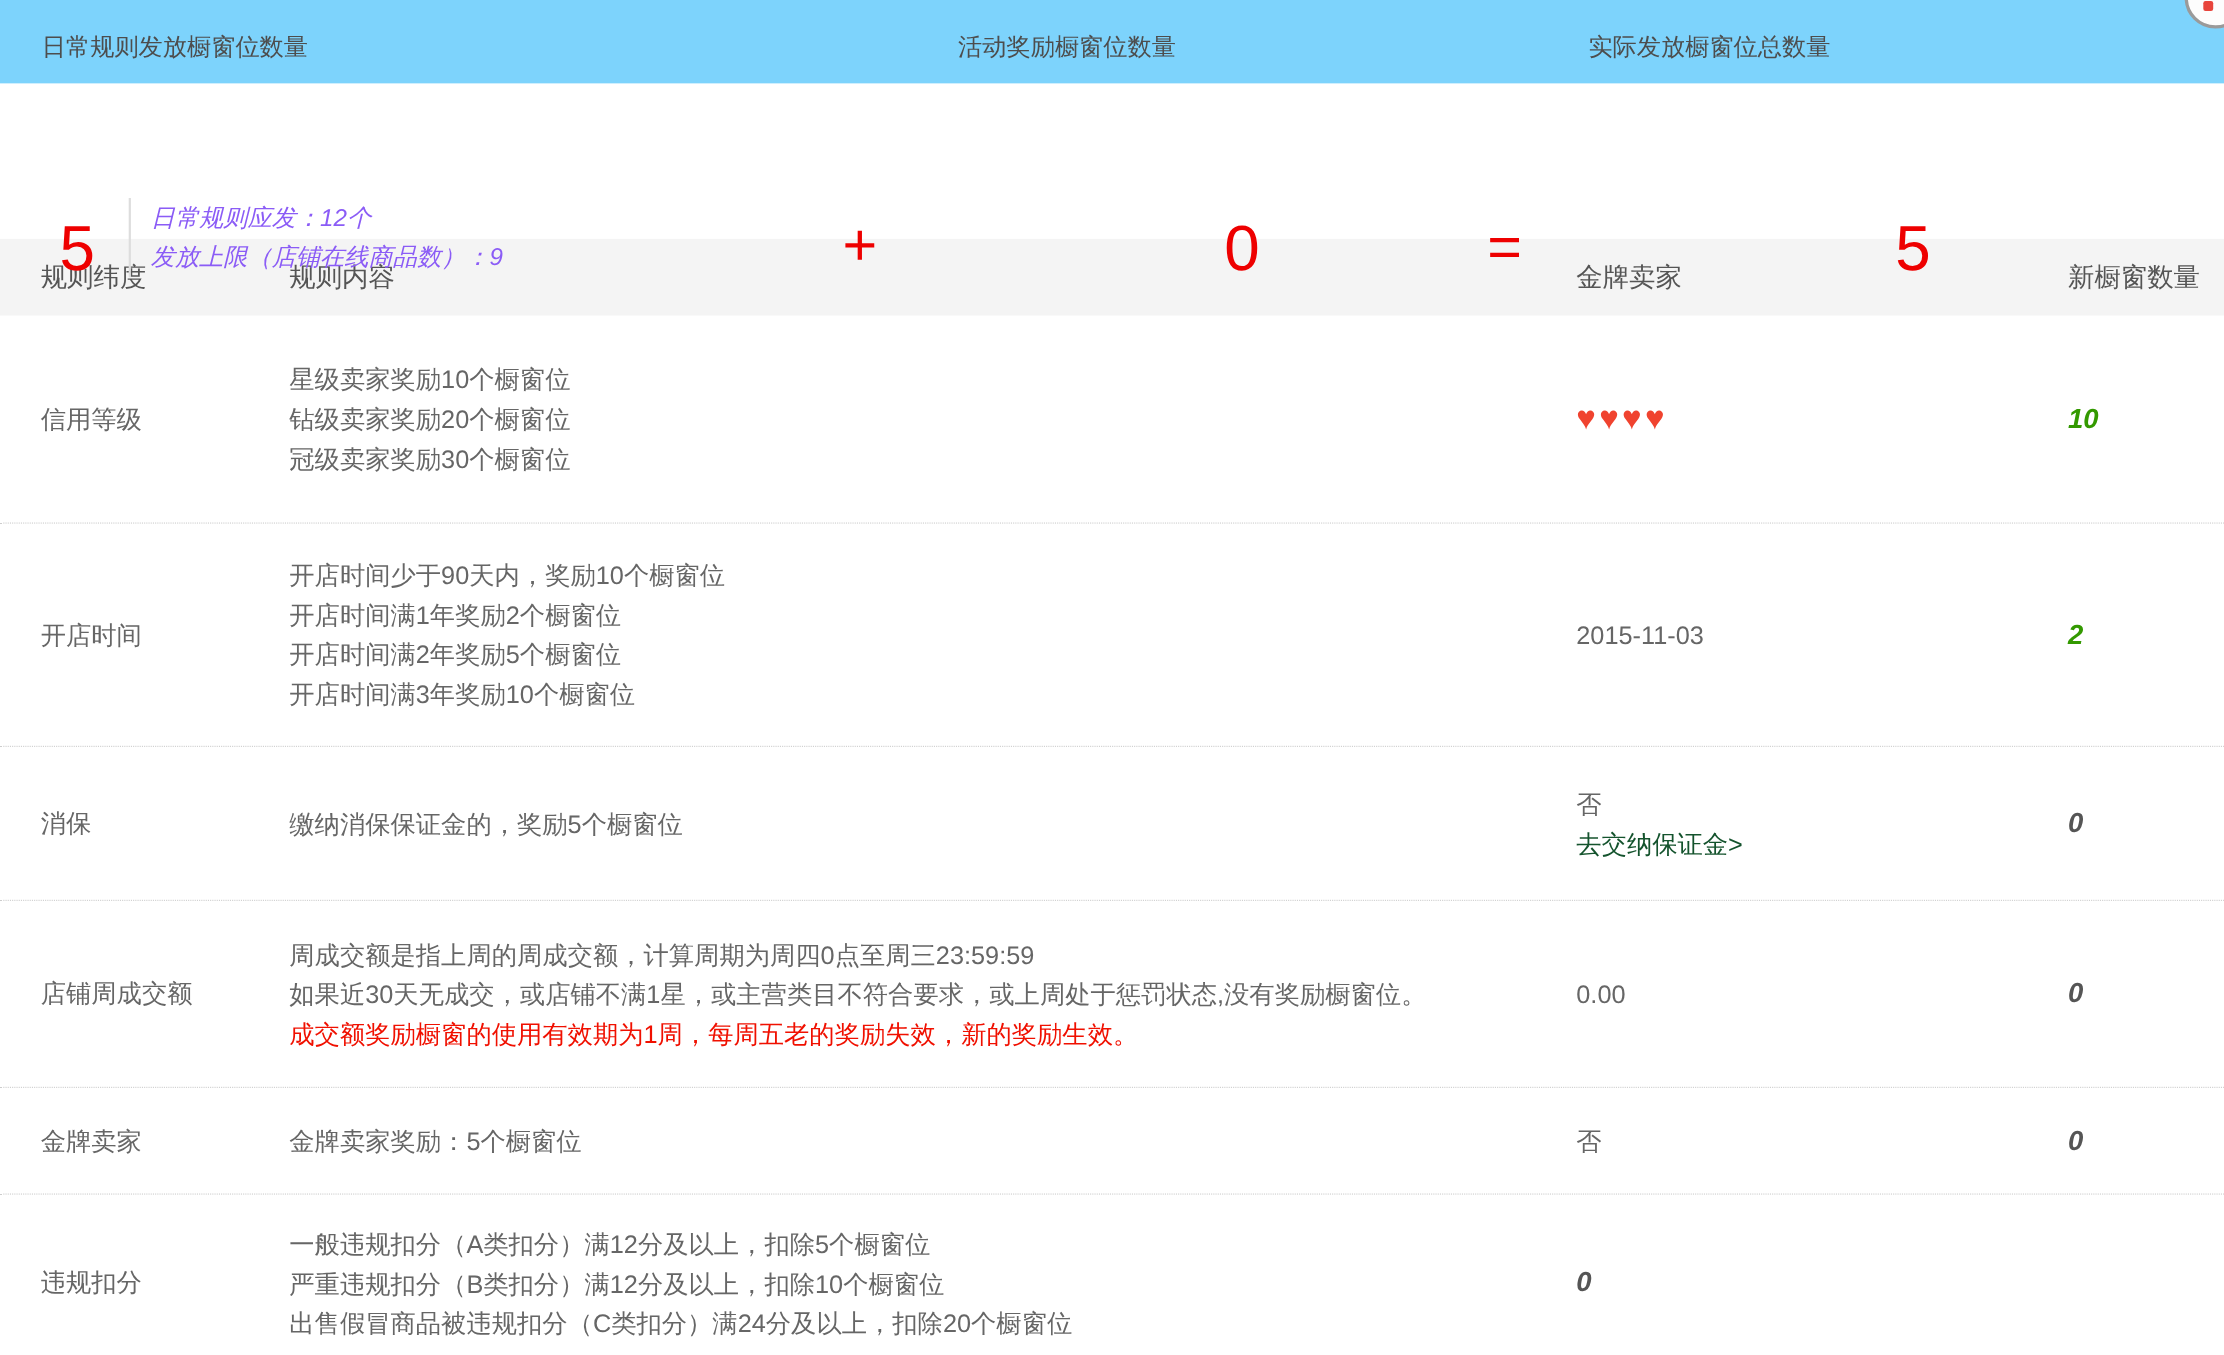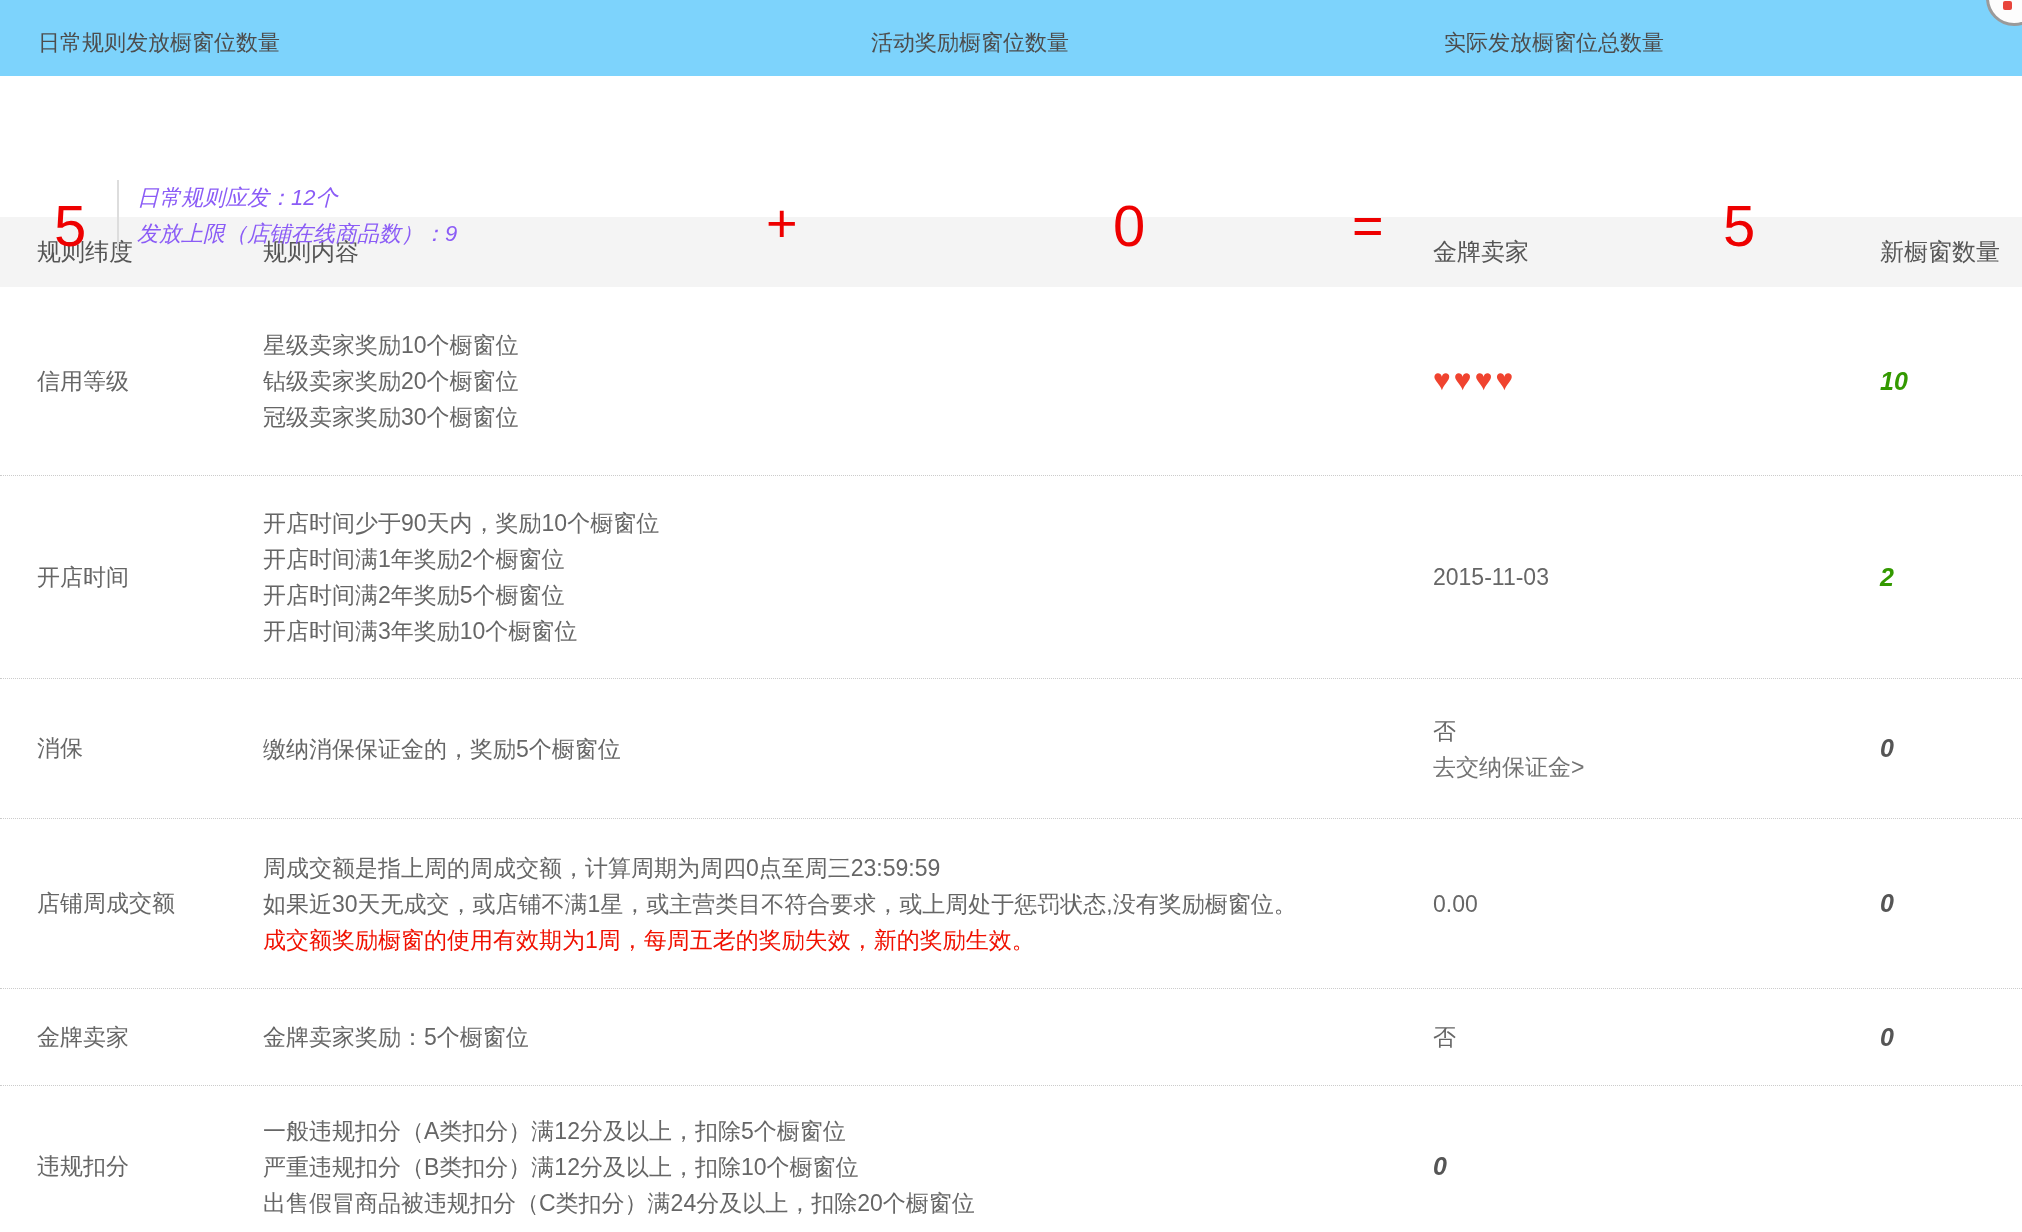--- a/index.html
+++ b/index.html
@@ -34,21 +34,21 @@
   .thead{height:70px;background:#f4f4f4;color:#555;font-size:24px;font-family:Liberation Mono, monospace;}
   .cell-dim{padding-left:37px;}
   .trow{background:#fff;box-sizing:border-box;}
   .trow.sep{border-top:1px dotted #cccccc;}
   .r1{height:188px;} .r2{height:203px;} .r3{height:140px;}
   .r4{height:170px;} .r5{height:97px;} .r6{height:162px;}
   .content,.status{line-height:36px;}
   .status{color:#666;}
   .red-line{color:#f01000;}
   .hearts{color:#f0432f;font-size:30px;letter-spacing:3px;line-height:36px;}
-  .link{color:#737373;text-decoration:none;cursor:pointer;display:inline-block;}
+  .link{color:#14532d;text-decoration:none;cursor:pointer;display:inline-block;}
   .count{font-weight:bold;font-size:25px;font-style:italic;}
   .count.green{color:#339900;}
   .count.dark{color:#555555;}
 </style>
 </head>
 <body>
 
 <div class="topbar">
   <span class="lbl lbl-daily">日常规则发放橱窗位数量</span>
   <span class="lbl lbl-activity">活动奖励橱窗位数量</span>

